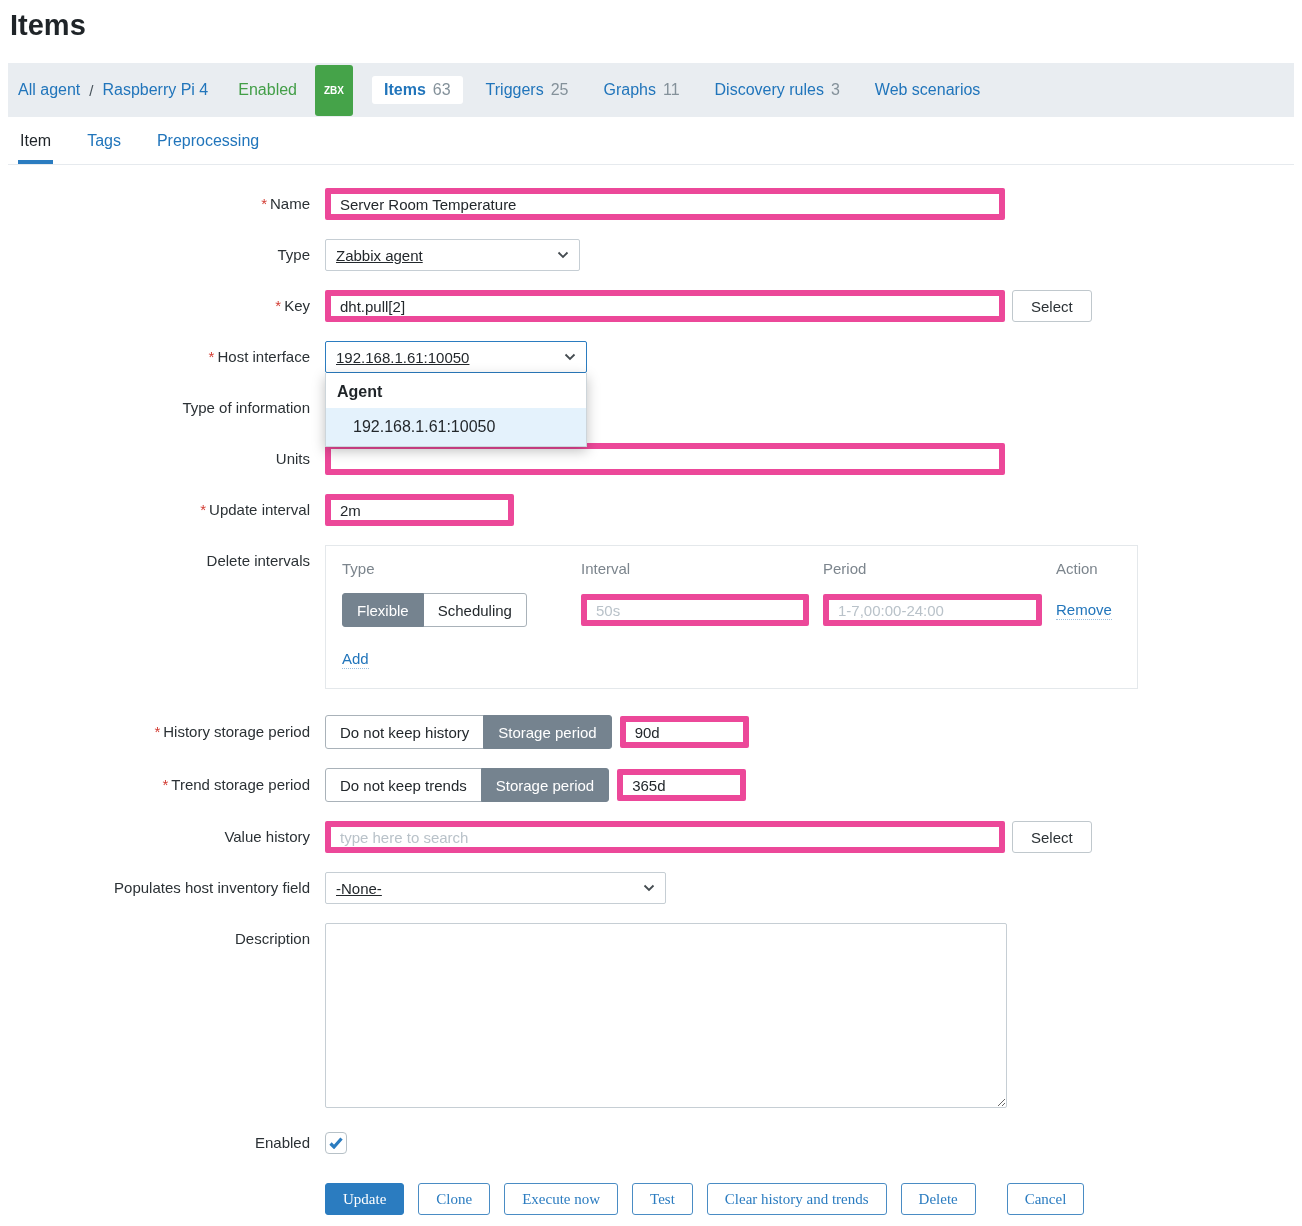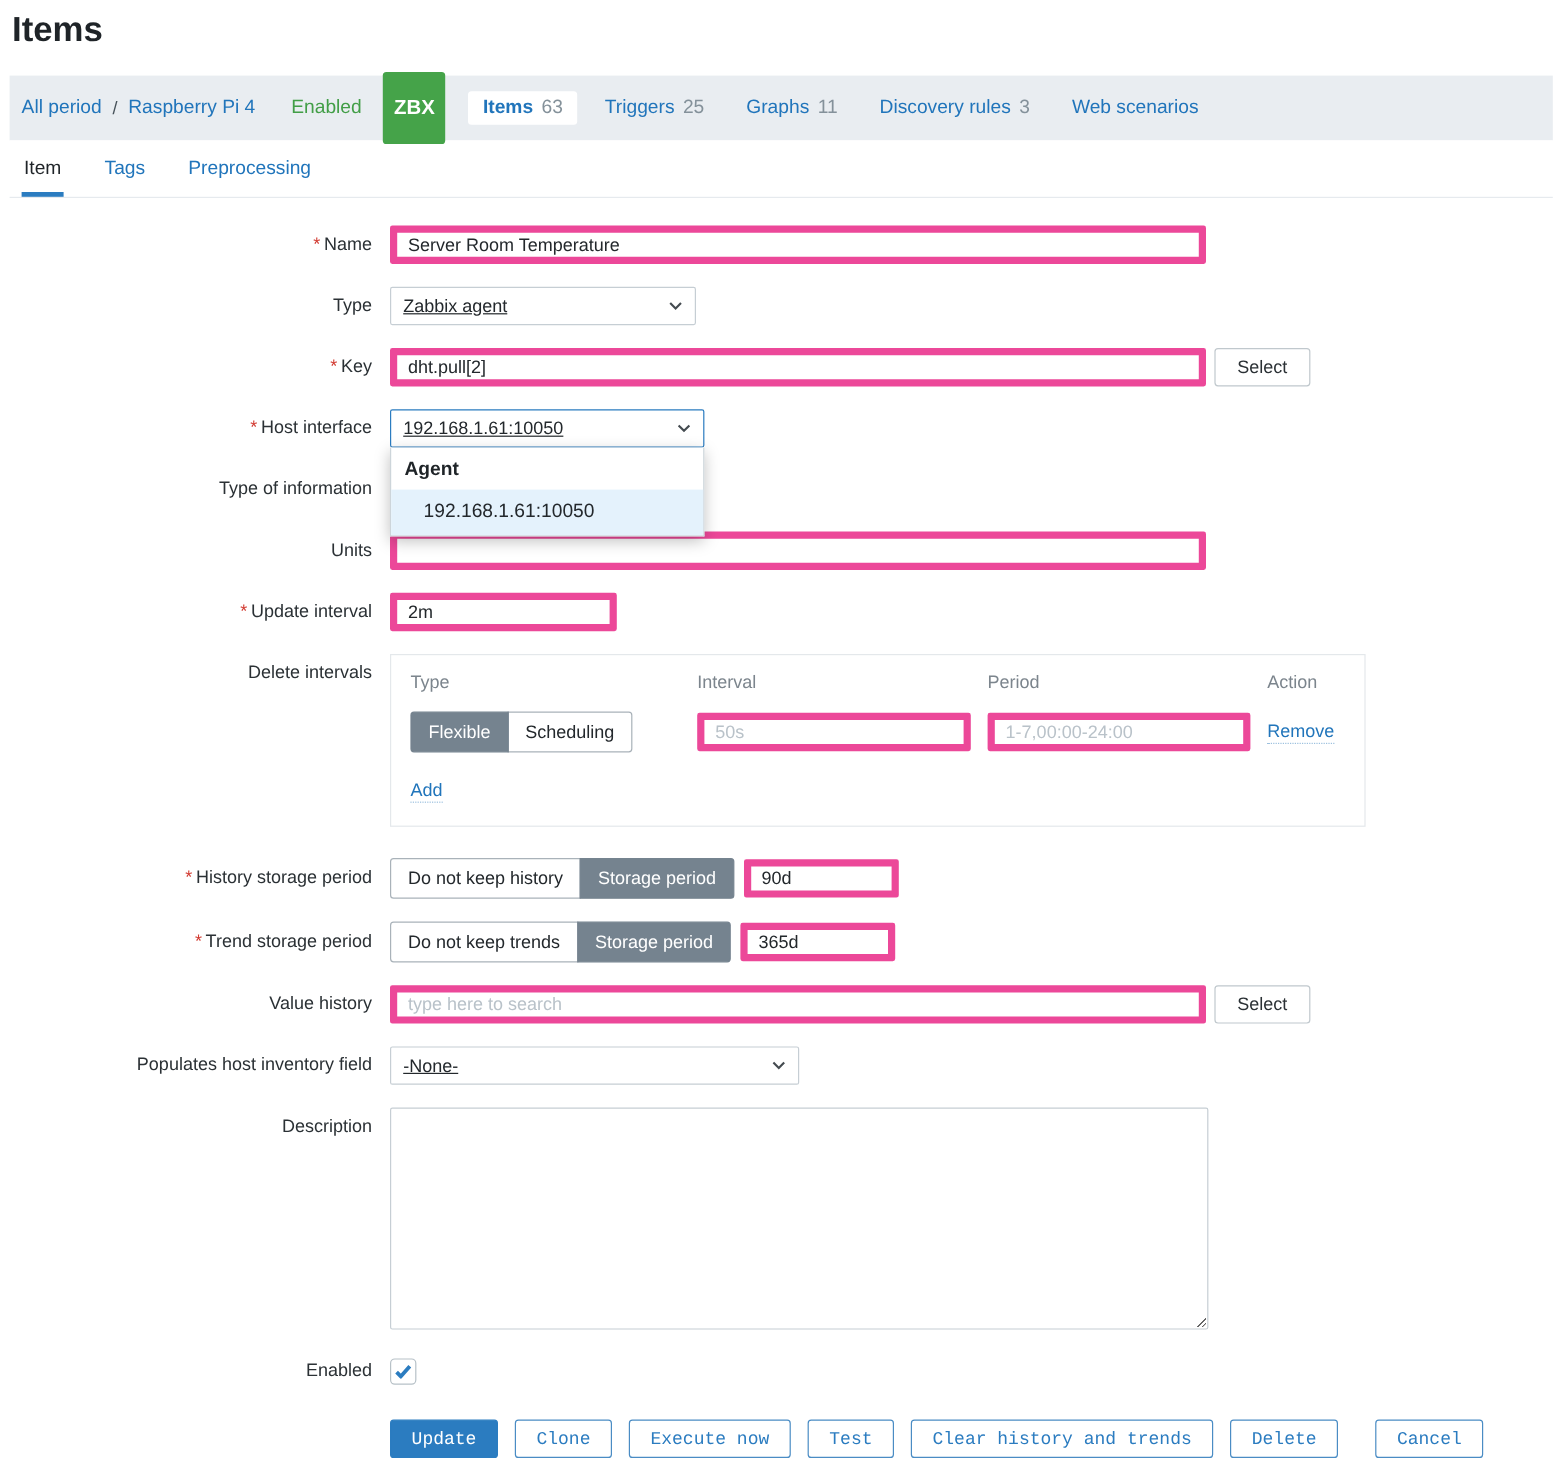--- a/index.html
+++ b/index.html
@@ -19,21 +19,21 @@
 
   
   .crumb-band {
     margin: 21px 8px 0 8px; height: 54px; background: #e9edf1;
     display: flex; align-items: center; padding: 0 10px; gap: 0;
   }
   .crumb-band .sep { color: #47525a; margin: 0 9px; }
   .crumb-link { color: #2175bb; font-size: 16px; }
   .host-status { color: #429e47; font-size: 16px; margin-left: 30px; }
   .zbx-badge {
-    background: #45a349; color: #fff; font-weight: bold; font-size: 17px;
+    background: #45a349; color: #fff; font-weight: bold; font-size: 10px;
     border-radius: 3px; padding: 20px 9px; margin-left: 18px; display: inline-block; text-align: right;
   }
   .crumb-nav { display: flex; align-items: center; margin-left: 19px; }
   .nav-item { display: flex; align-items: center; padding: 5px 12px; font-size: 16px; border-radius: 3px; }
   .nav-item .nav-link { color: #2175bb; }
   .nav-item .nav-count { color: #84919a; margin-left: 7px; }
   .nav-item.active { background: #ffffff; }
   .nav-item.active .nav-link { font-weight: bold; }
   .nav-item + .nav-item { margin-left: 11px; }
 
@@ -129,35 +129,35 @@
   
   .checkbox {
     width: 22px; height: 22px; background: #fff; border: 1px solid #b7c1c7;
     border-radius: 4px; display: flex; align-items: center; justify-content: center;
     cursor: pointer; margin: 5px 0;
   }
 
   
   .footer { margin-left: 317px; display: flex; align-items: center; margin-top: 24px; padding-bottom: 19px; }
   .btn {
-    height: 32px; border-radius: 3px; font-family: Liberation Mono, monospace;
+    height: 32px; border-radius: 3px; font-family: Liberation Serif, serif;
     font-size: 15px; padding: 0 17px; cursor: pointer;
   }
   .btn-primary { background: #2b7cc0; border: 1px solid #2b7cc0; color: #fff; }
   .btn-alt { background: #fff; border: 1px solid #4a8cc4; color: #2b7cc0; }
   .footer .btn { margin-right: 14px; }
   .btn-cancel { margin-left: 17px; }
 </style>
 </head>
 <body>
 
 <h1 class="page-title">Items</h1>
 
 <div class="crumb-band">
-  <a class="crumb-link">All period</a>
+  <a class="crumb-link">All agent</a>
   <span class="sep">/</span>
   <a class="crumb-link">Raspberry Pi 4</a>
   <span class="host-status">Enabled</span>
   <span class="zbx-badge">ZBX</span>
   <div class="crumb-nav">
     <span class="nav-item active">
       <a class="nav-link">Items</a>
       <span class="nav-count">63</span>
     </span>
     <span class="nav-item">

